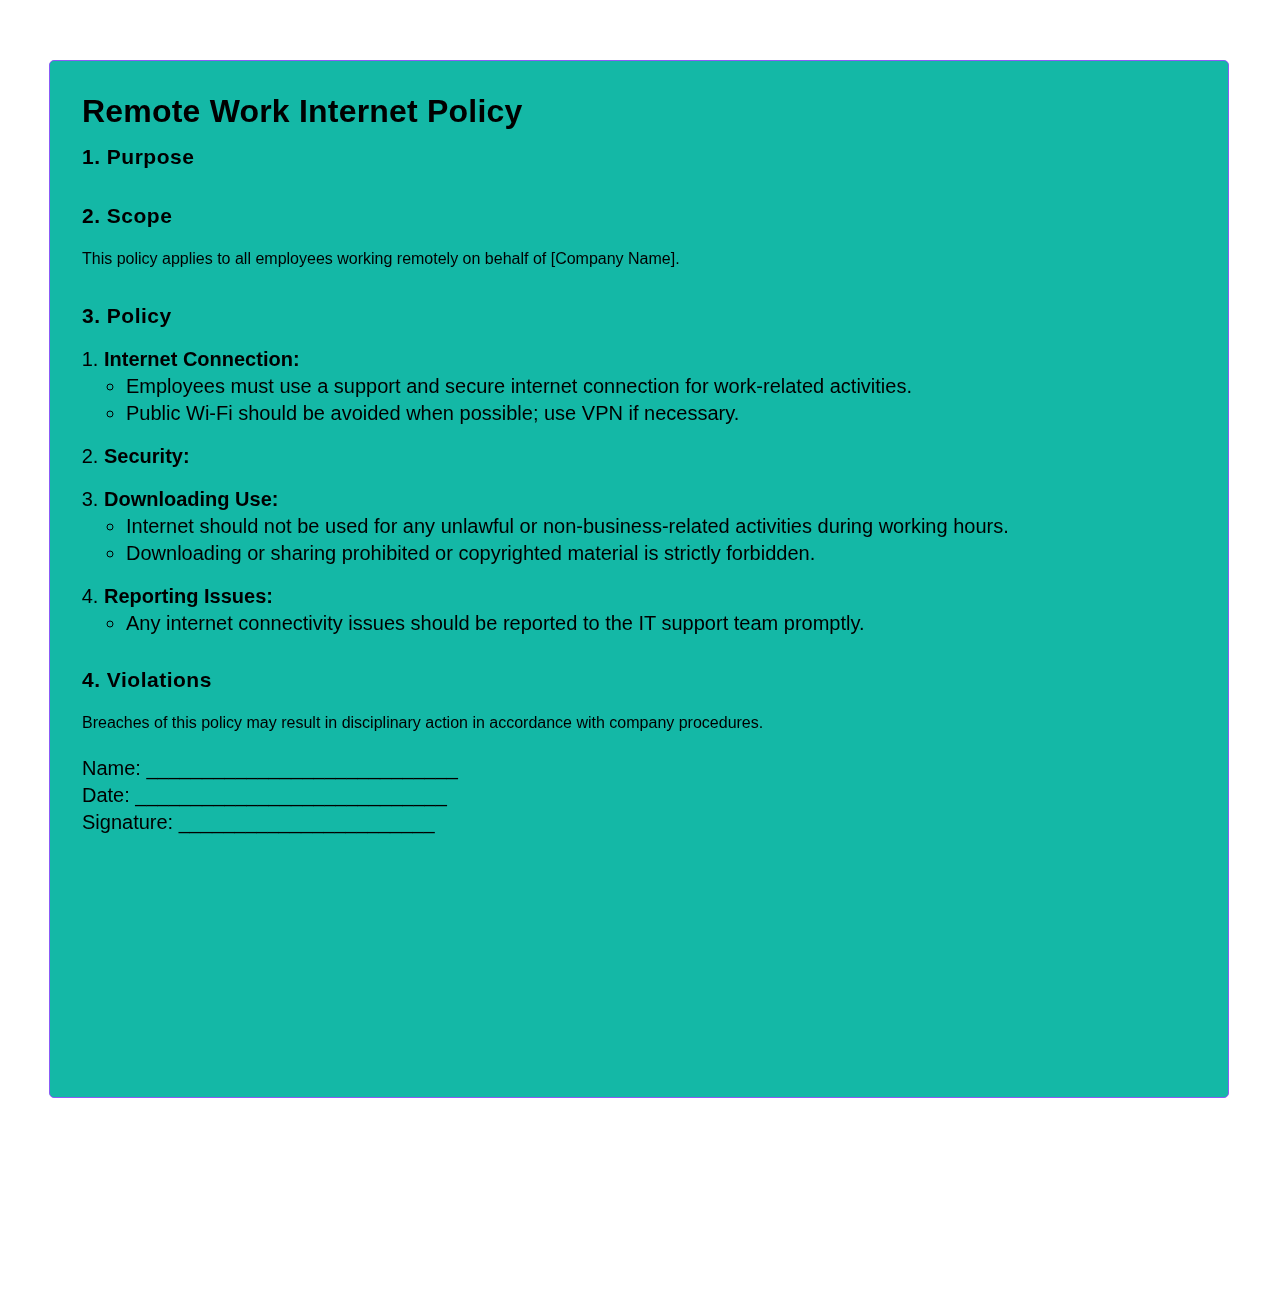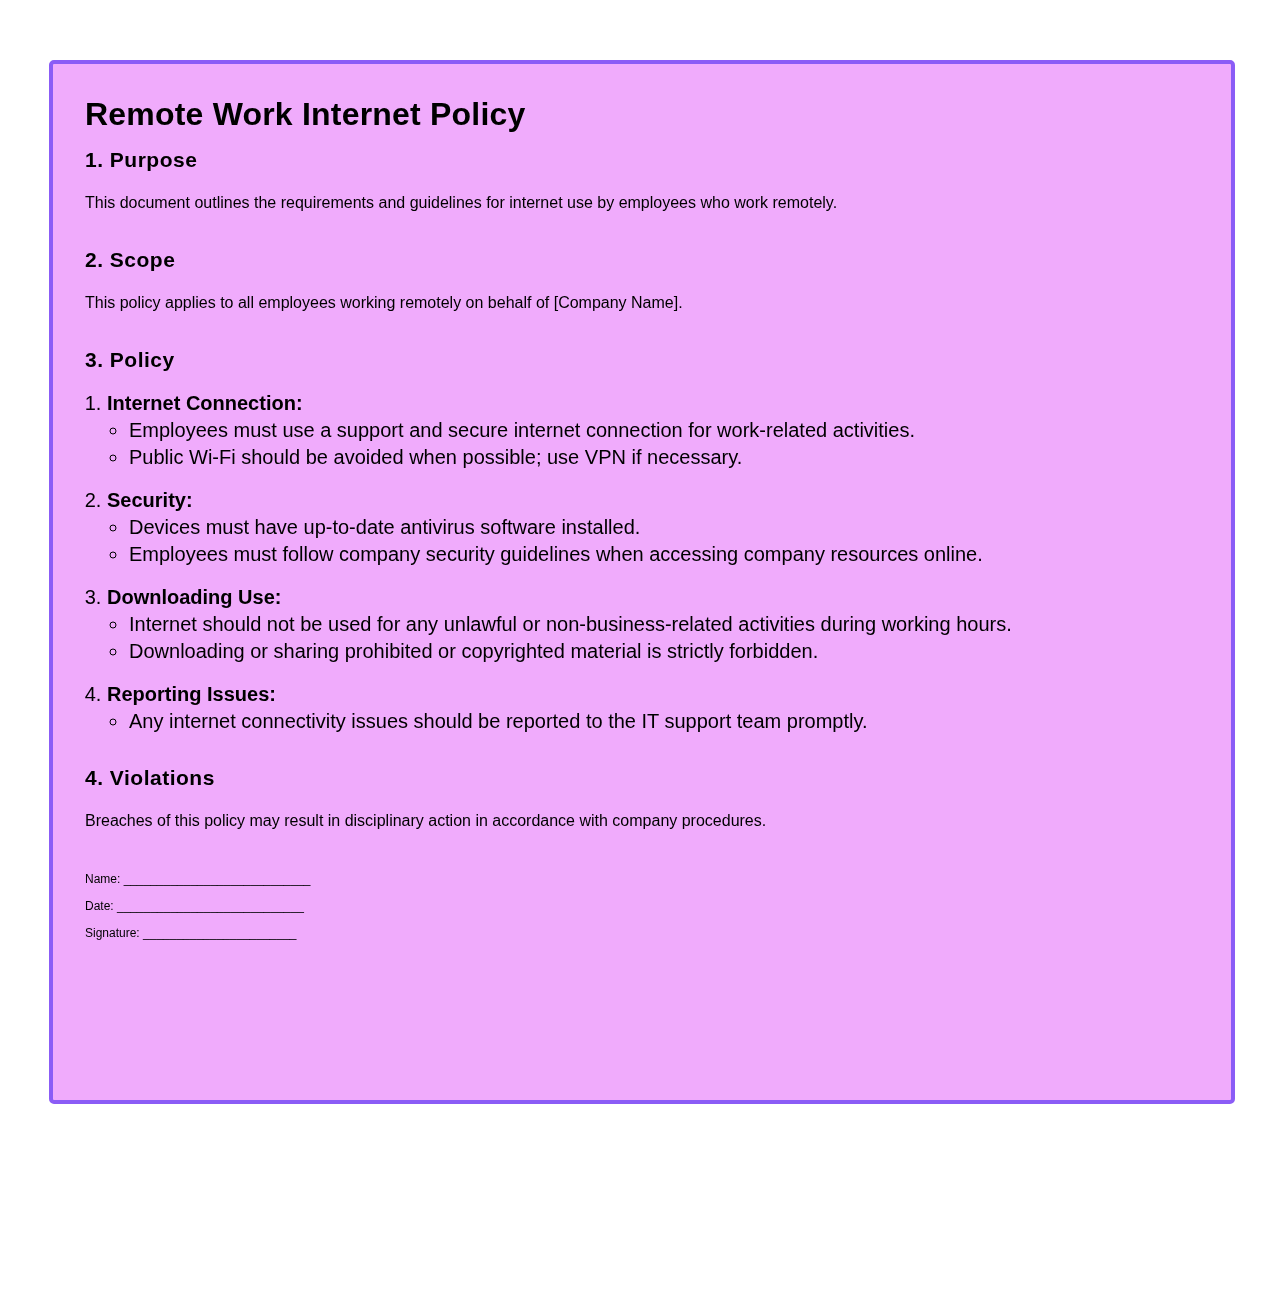--- a/index.html
+++ b/index.html
@@ -14,23 +14,23 @@
       color: #000;
       position: relative;
     }
     .card {
       position: absolute;
       left: 49px;
       top: 60px;
       width: 1114px;
       height: 972px;
       padding: 32px 32px 32px 32px;
-      border: 4px solid #8b5cf6;
+      border: 1px solid #8b5cf6;
       border-radius: 5px;
-      background: #f0abfc;
+      background: #14b8a6;
     }
     h1 {
       font-size: 32px;
       font-weight: bold;
       margin: 0;
       line-height: 37px;
       letter-spacing: 0.2px;
     }
     h2 {
       font-size: 21px;
@@ -65,61 +65,56 @@
       list-style-type: circle;
       margin: 7px 0 0 0;
       padding-left: 22px;
     }
     ul.sub-list li {
       line-height: 20px;
       margin-bottom: 7px;
     }
     ul.sub-list li:last-child { margin-bottom: 0; }
     .sig-block {
-      margin-top: 38px;
-      font-size: 12px;
+      margin-top: 25px;
+      font-size: 20px;
     }
     .sig-line {
       line-height: 20px;
       margin-bottom: 7px;
       white-space: pre;
     }
   </style>
 </head>
 <body>
 
 <div class="card">
   <h1 class="title">Remote Work Internet Policy</h1>
 
   <section>
     <h2 class="sec-purpose">1. Purpose</h2>
-    <p class="sec-body">This document outlines the requirements and guidelines for internet use by employees who work remotely.</p>
   </section>
 
   <section>
     <h2 class="sec-gap">2. Scope</h2>
     <p class="sec-body">This policy applies to all employees working remotely on behalf of [Company Name].</p>
   </section>
 
   <section>
     <h2 class="sec-gap">3. Policy</h2>
     <ol class="policy-list">
       <li>
         <span class="item-title">Internet Connection:</span>
         <ul class="sub-list">
           <li>Employees must use a support and secure internet connection for work-related activities.</li>
           <li>Public Wi-Fi should be avoided when possible; use VPN if necessary.</li>
         </ul>
       </li>
       <li>
         <span class="item-title">Security:</span>
-        <ul class="sub-list">
-          <li>Devices must have up-to-date antivirus software installed.</li>
-          <li>Employees must follow company security guidelines when accessing company resources online.</li>
-        </ul>
       </li>
       <li>
         <span class="item-title">Downloading Use:</span>
         <ul class="sub-list">
           <li>Internet should not be used for any unlawful or non-business-related activities during working hours.</li>
           <li>Downloading or sharing prohibited or copyrighted material is strictly forbidden.</li>
         </ul>
       </li>
       <li>
         <span class="item-title">Reporting Issues:</span>

